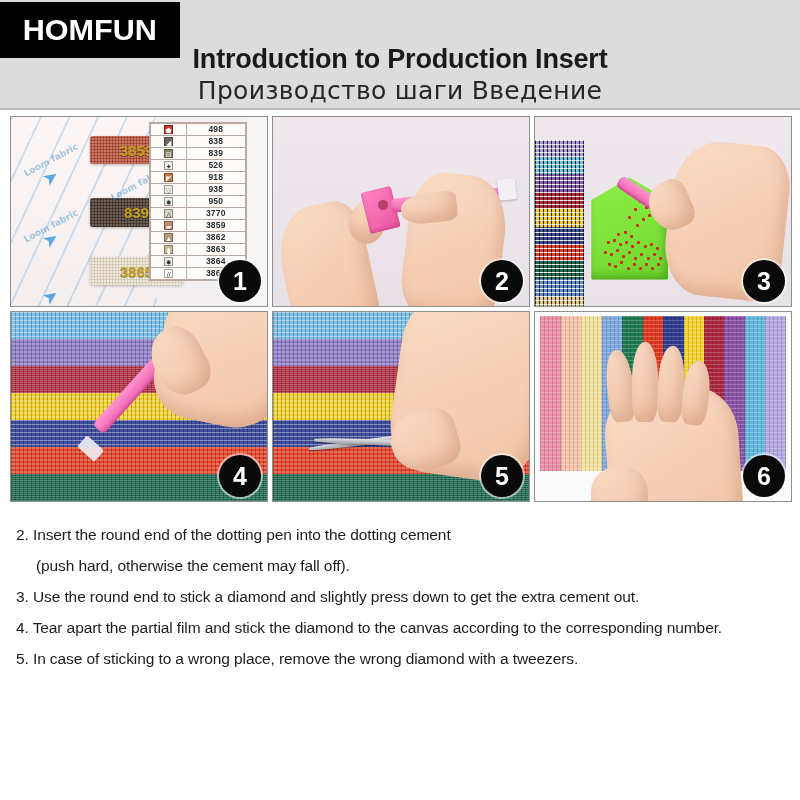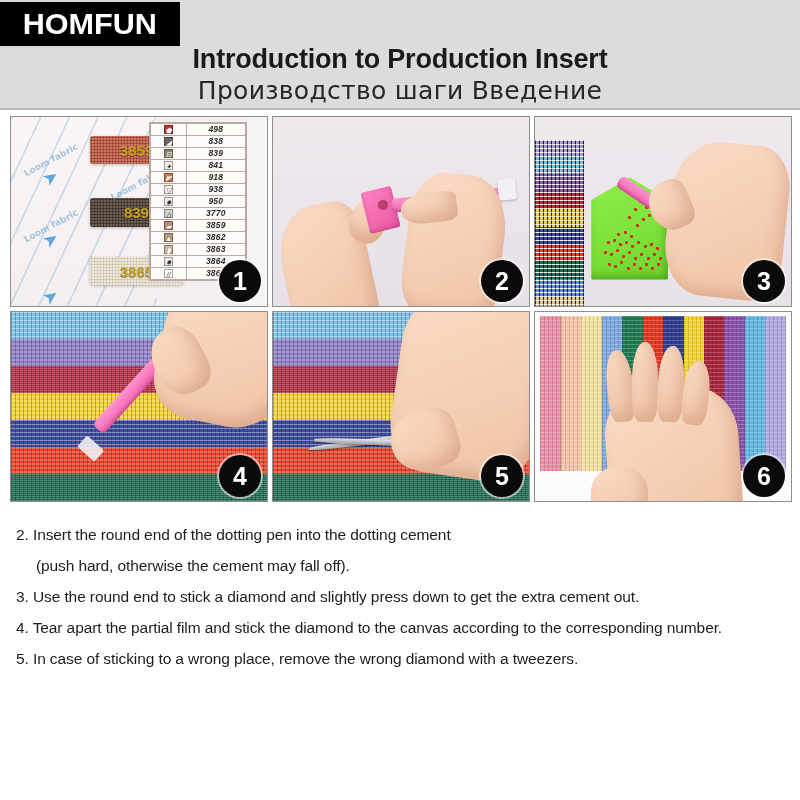--- a/index.html
+++ b/index.html
@@ -13,21 +13,21 @@
   #page { position:relative; width:800px; height:800px; background:#fff; }
 
   
   .header {
     position:relative;
     width:800px; height:110px;
     background:#dcdcdc;
   }
   .logo {
     position:absolute; left:0; top:2px;
-    width:180px; height:44px;
+    width:180px; height:56px;
     background:#000000;
     display:flex; align-items:center; justify-content:center;
   }
   .logo-text {
     color:#ffffff;
     font-weight:bold;
     font-size:30px;
     letter-spacing:0px;
     font-family:"Liberation Sans", sans-serif;
     line-height:1;
@@ -118,21 +118,21 @@
     transform:rotate(-35deg);
   }
   .chart {
     position:absolute; left:54%; top:5px;
     width:38%; 
     background:#fdfcfb;
     border:1px solid #b9a9a0;
     border-collapse:collapse;
     font-family:"Liberation Sans", sans-serif;
   }
-  .chart table { width:100%; border-collapse:collapse;font-style:italic; }
+  .chart table { width:100%; border-collapse:collapse; }
   .chart td {
     border:1px solid #b9a9a0;
     height:11.6px;
     padding:0;
     font-size:8.5px;
     line-height:11px;
     color:#2b2b2b;
   }
   .chart td.sym { width:38%; text-align:center; font-size:8px; }
   .chart td.num { width:62%; text-align:center; font-weight:bold; letter-spacing:.2px; }
@@ -272,21 +272,21 @@
                 <tr>
                   <td class="sym"><span class="symbox" style="background: rgb(110, 106, 98); color: rgb(255, 255, 255);">◢</span></td>
                   <td class="num">838</td>
                 </tr>
                 <tr>
                   <td class="sym"><span class="symbox" style="background: rgb(138, 132, 114); color: rgb(255, 255, 255);">⊟</span></td>
                   <td class="num">839</td>
                 </tr>
                 <tr>
                   <td class="sym"><span class="symbox" style="background: rgb(239, 234, 226); color: rgb(51, 51, 51);">✦</span></td>
-                  <td class="num">841</td>
+                  <td class="num">526</td>
                 </tr>
                 <tr>
                   <td class="sym"><span class="symbox" style="background: rgb(200, 122, 74); color: rgb(255, 255, 255);">◤</span></td>
                   <td class="num">918</td>
                 </tr>
                 <tr>
                   <td class="sym"><span class="symbox" style="background: rgb(239, 234, 226); color: rgb(51, 51, 51);">♡</span></td>
                   <td class="num">938</td>
                 </tr>
                 <tr>

